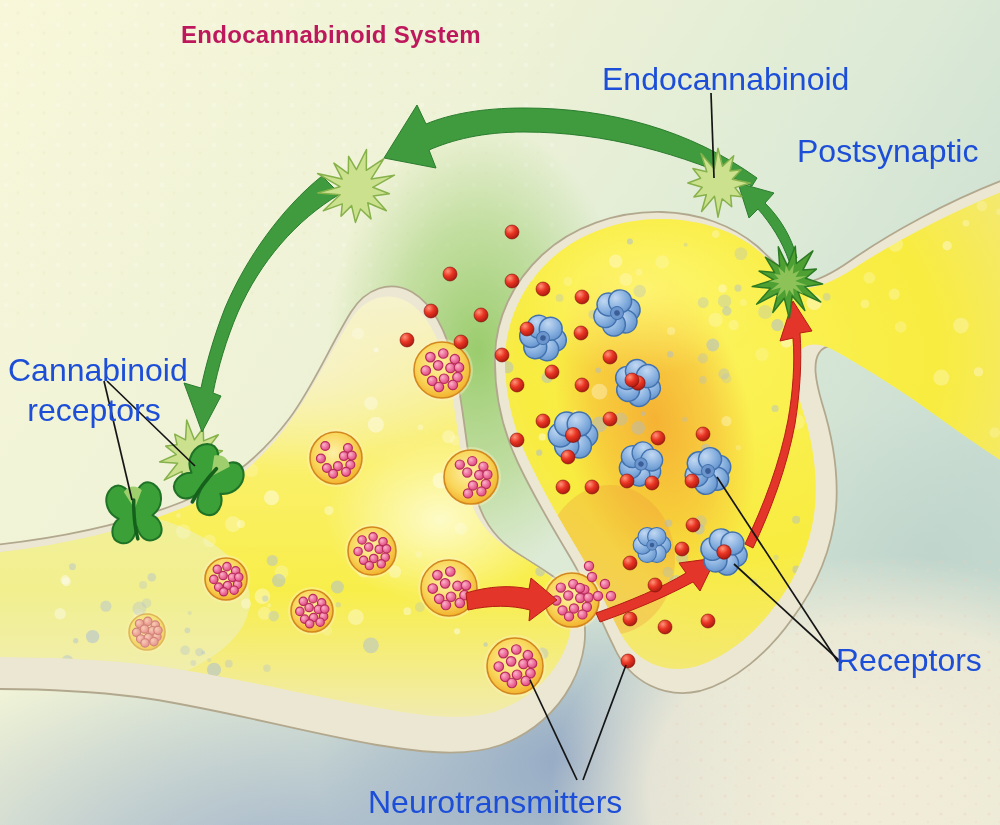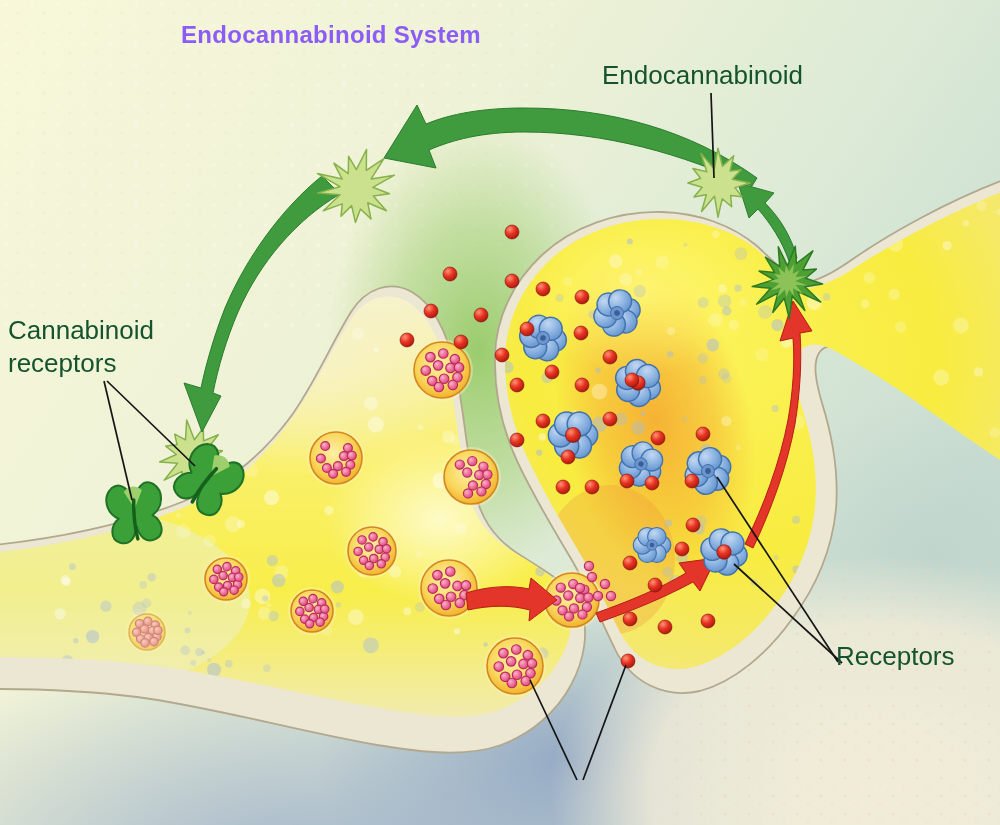--- a/index.html
+++ b/index.html
@@ -1,21 +1,21 @@
 <!DOCTYPE html>
 <html><head>
 <meta charset="utf-8">
 <style>
   html,body{margin:0;padding:0;background:#888;}
   #stage{position:relative;width:1000px;height:825px;overflow:hidden;
          font-family:"Liberation Sans","DejaVu Sans",sans-serif;background:#f4f4da;}
   #art{position:absolute;left:0;top:0;}
-  .lbl{position:absolute;font-size:26px;color:#14532d;white-space:nowrap;line-height:1.25;}
-  .title{position:absolute;font-size:24px;font-weight:bold;color:#8b5cf6;white-space:nowrap;letter-spacing:.3px;}
-  .lbl.wrap{white-space:normal;text-align:left;}
+  .lbl{position:absolute;font-size:32px;color:#1d4ed8;white-space:nowrap;line-height:1.25;}
+  .title{position:absolute;font-size:24px;font-weight:bold;color:#be185d;white-space:nowrap;letter-spacing:.3px;}
+  .lbl.wrap{white-space:normal;text-align:center;margin-top:36px;}
 </style>
 </head>
 <body>
 
 <div id="stage">
 <svg id="art" width="1000" height="825" viewBox="0 0 1000 825">
   <defs>
     <linearGradient id="gBg" x1="0" y1="0" x2="1" y2="0.55">
       <stop offset="0" stop-color="#f8f7da"></stop>
           <stop offset="0.42" stop-color="#eef2d6"></stop>
@@ -671,15 +671,17 @@
         <line x1="107" y1="381" x2="195" y2="466" stroke="#151515" stroke-width="1.7"></line>
         <line x1="577" y1="780" x2="530" y2="680" stroke="#151515" stroke-width="1.7"></line>
         <line x1="583" y1="780" x2="626" y2="665" stroke="#151515" stroke-width="1.7"></line>
         <line x1="838" y1="662" x2="717" y2="477" stroke="#151515" stroke-width="1.7"></line>
         <line x1="842" y1="663" x2="734" y2="564" stroke="#151515" stroke-width="1.7"></line>
       </g>
 </svg>
 
 <div class="title" style="left:181px;top:21px">Endocannabinoid System</div>
 <div class="lbl" style="left:602px;top:59px">Endocannabinoid</div>
+<div class="lbl" style="left:797px;top:131px">Postsynaptic</div>
 <div class="lbl wrap" style="left:8px;top:314px;width:172px">Cannabinoid receptors</div>
+<div class="lbl" style="left:368px;top:782px">Neurotransmitters</div>
 <div class="lbl" style="left:836px;top:640px">Receptors</div>
 </div>
 
 </body></html>

